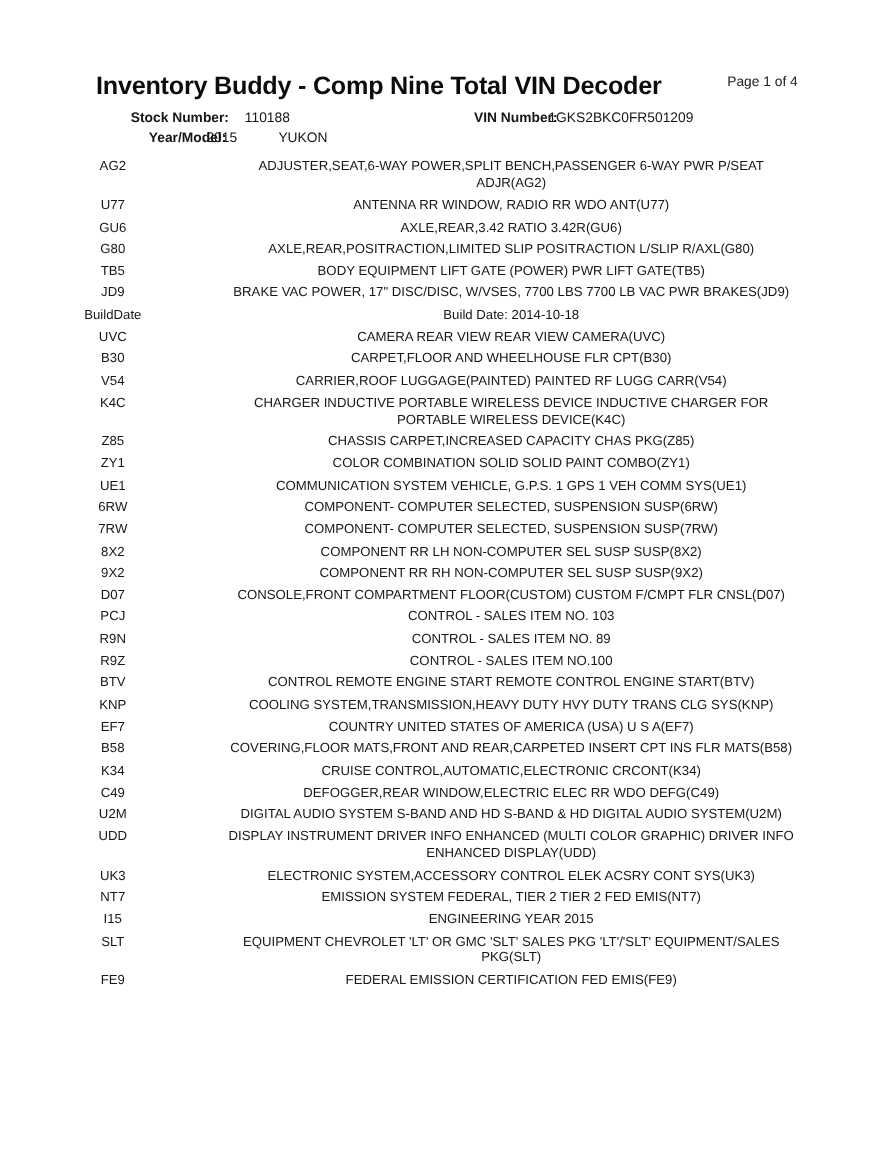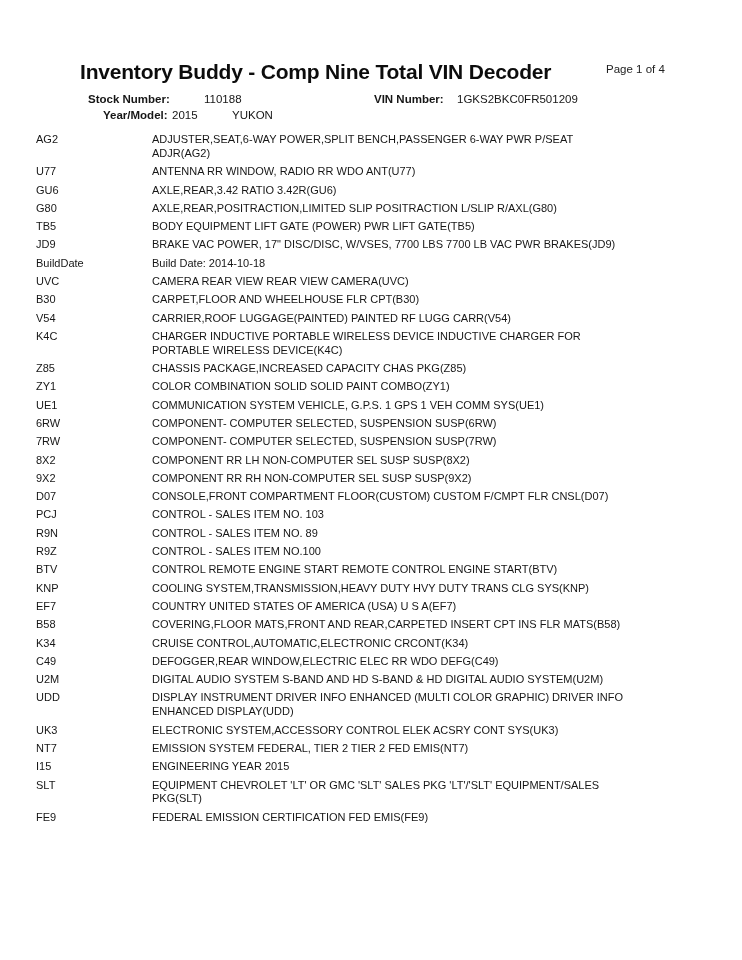--- a/index.html
+++ b/index.html
@@ -13,32 +13,33 @@
   }
   .abs { position: absolute; }
   .doc-title {
     left: 80px; top: 60px;
     font-size: 21px; font-weight: bold; color: #0c0c0c;
     letter-spacing: -0.2px;
     white-space: nowrap;
   }
   .page-num { left: 606px; top: 63px; font-size: 11.5px; color: #222; }
   .hdr { font-size: 11.5px; white-space: nowrap; color: #161616; }
-  .hdr.bold { font-weight: bold; }
+  .hdr.bold { font-weight: bold; margin-left: 21px; }
   .stock-label { left: 88px;  top: 93px; }
   .stock-value { left: 172px; top: 93px; margin-left: 32px; }
   .vin-label   { left: 374px; top: 93px; }
   .vin-value   { left: 457px; top: 93px; }
   .year-label  { left: 103px; top: 109px; }
   .year-value  { left: 172px; top: 109px; }
   .model-value { left: 232px; top: 109px; }
   .rows {
     position: absolute;
     left: 36px; top: 133px;
     width: 676px;
+    text-align: center;
   }
   .row {
     display: grid;
     grid-template-columns: 116px 548px;
     margin-bottom: 4.4px;
     font-size: 11px;
     line-height: 13.9px;
     color: #161616;
   }
   .code { white-space: nowrap; }
@@ -111,21 +112,21 @@
   </div>
 
   <div class="row">
     <div class="code">K4C</div>
     <div class="desc">CHARGER INDUCTIVE PORTABLE WIRELESS DEVICE INDUCTIVE CHARGER FOR
 PORTABLE WIRELESS DEVICE(K4C)</div>
   </div>
 
   <div class="row">
     <div class="code">Z85</div>
-    <div class="desc">CHASSIS PACKAGE,INCREASED CAPACITY CHAS PKG(Z85)</div>
+    <div class="desc">CHASSIS CARPET,INCREASED CAPACITY CHAS PKG(Z85)</div>
   </div>
 
   <div class="row">
     <div class="code">ZY1</div>
     <div class="desc">COLOR COMBINATION SOLID SOLID PAINT COMBO(ZY1)</div>
   </div>
 
   <div class="row">
     <div class="code">UE1</div>
     <div class="desc">COMMUNICATION SYSTEM VEHICLE, G.P.S. 1 GPS 1 VEH COMM SYS(UE1)</div>

